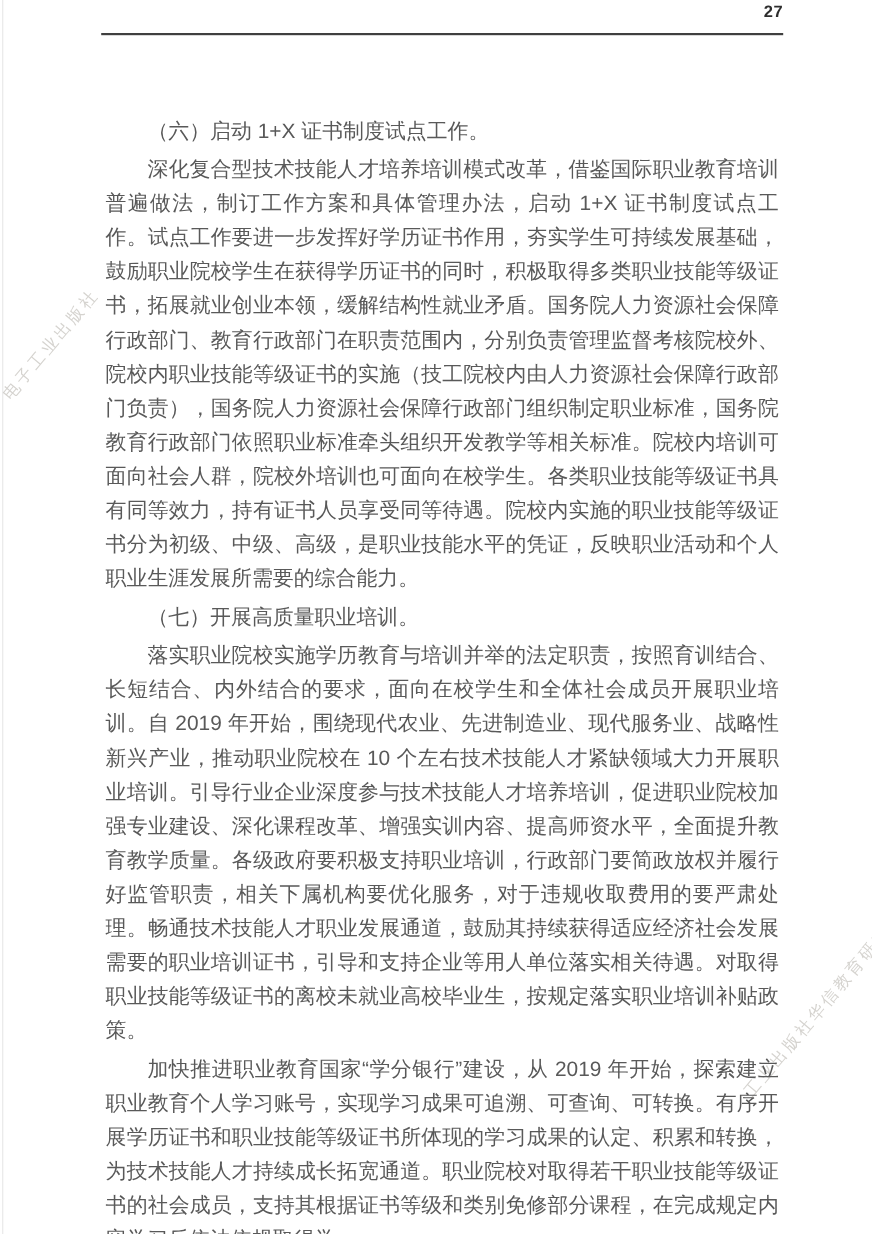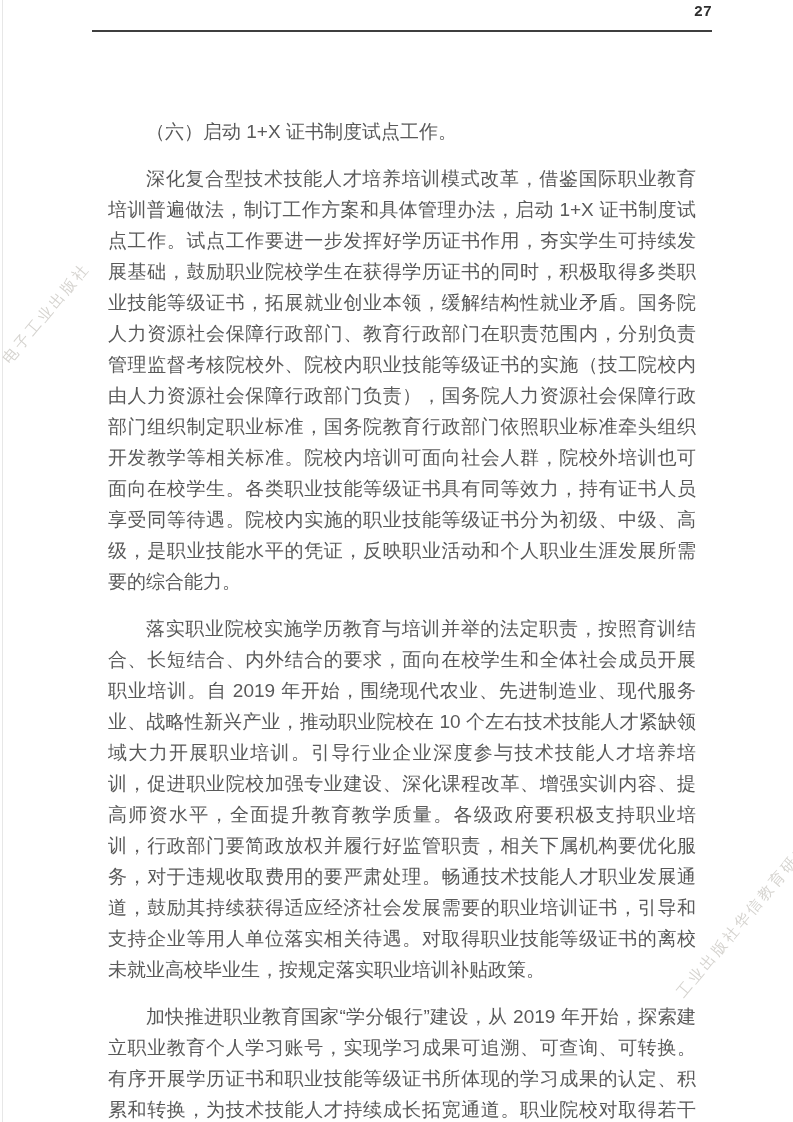--- a/index.html
+++ b/index.html
@@ -52,21 +52,21 @@
     position: absolute;
     left: 92px;
     top: 100px;
     width: 620px;
     z-index: 1;
     color: #595959;
     font-size: 19px;
     line-height: 31px;
   }
   .para {
-    margin: 16px;
+    margin: 4px;
     text-indent: 2em;
     text-align: justify;
     word-break: normal;
   }
 </style>
 </head>
 <body>
 
 <div class="page">
 
@@ -76,17 +76,18 @@
 
   <div class="header-rule"></div>
 
   <div class="watermark wm-a">电子工业出版社</div>
 
   <div class="watermark wm-b">工业出版社华信教育研究所</div>
 
   <div class="content">
     <p class="para">（六）启动 1+X 证书制度试点工作。</p>
     <p class="para">深化复合型技术技能人才培养培训模式改革，借鉴国际职业教育培训普遍做法，制订工作方案和具体管理办法，启动 1+X 证书制度试点工作。试点工作要进一步发挥好学历证书作用，夯实学生可持续发展基础，鼓励职业院校学生在获得学历证书的同时，积极取得多类职业技能等级证书，拓展就业创业本领，缓解结构性就业矛盾。国务院人力资源社会保障行政部门、教育行政部门在职责范围内，分别负责管理监督考核院校外、院校内职业技能等级证书的实施（技工院校内由人力资源社会保障行政部门负责），国务院人力资源社会保障行政部门组织制定职业标准，国务院教育行政部门依照职业标准牵头组织开发教学等相关标准。院校内培训可面向社会人群，院校外培训也可面向在校学生。各类职业技能等级证书具有同等效力，持有证书人员享受同等待遇。院校内实施的职业技能等级证书分为初级、中级、高级，是职业技能水平的凭证，反映职业活动和个人职业生涯发展所需要的综合能力。</p>
+    <p class="para">（七）开展高质量职业培训。</p>
     <p class="para">落实职业院校实施学历教育与培训并举的法定职责，按照育训结合、长短结合、内外结合的要求，面向在校学生和全体社会成员开展职业培训。自 2019 年开始，围绕现代农业、先进制造业、现代服务业、战略性新兴产业，推动职业院校在 10 个左右技术技能人才紧缺领域大力开展职业培训。引导行业企业深度参与技术技能人才培养培训，促进职业院校加强专业建设、深化课程改革、增强实训内容、提高师资水平，全面提升教育教学质量。各级政府要积极支持职业培训，行政部门要简政放权并履行好监管职责，相关下属机构要优化服务，对于违规收取费用的要严肃处理。畅通技术技能人才职业发展通道，鼓励其持续获得适应经济社会发展需要的职业培训证书，引导和支持企业等用人单位落实相关待遇。对取得职业技能等级证书的离校未就业高校毕业生，按规定落实职业培训补贴政策。</p>
     <p class="para">加快推进职业教育国家“学分银行”建设，从 2019 年开始，探索建立职业教育个人学习账号，实现学习成果可追溯、可查询、可转换。有序开展学历证书和职业技能等级证书所体现的学习成果的认定、积累和转换，为技术技能人才持续成长拓宽通道。职业院校对取得若干职业技能等级证书的社会成员，支持其根据证书等级和类别免修部分课程，在完成规定内容学习后依法依规取得学</p>
   </div>
 
 </div>
 
 </body></html>

